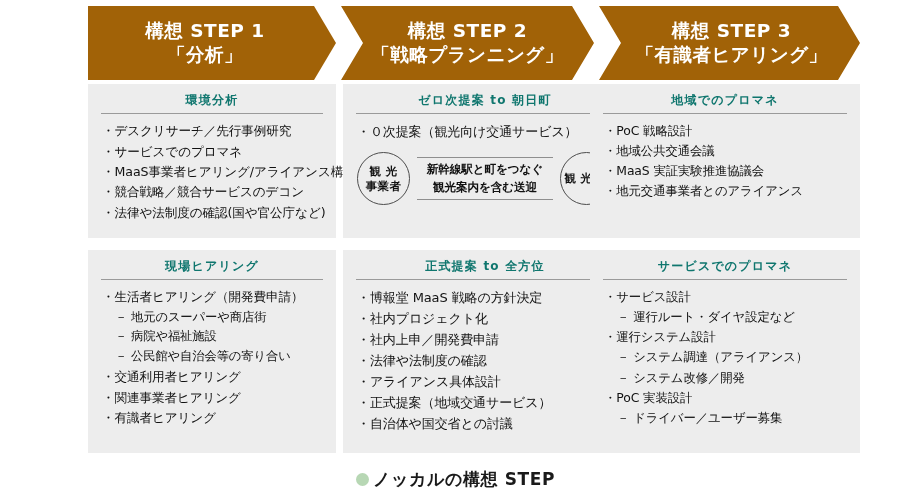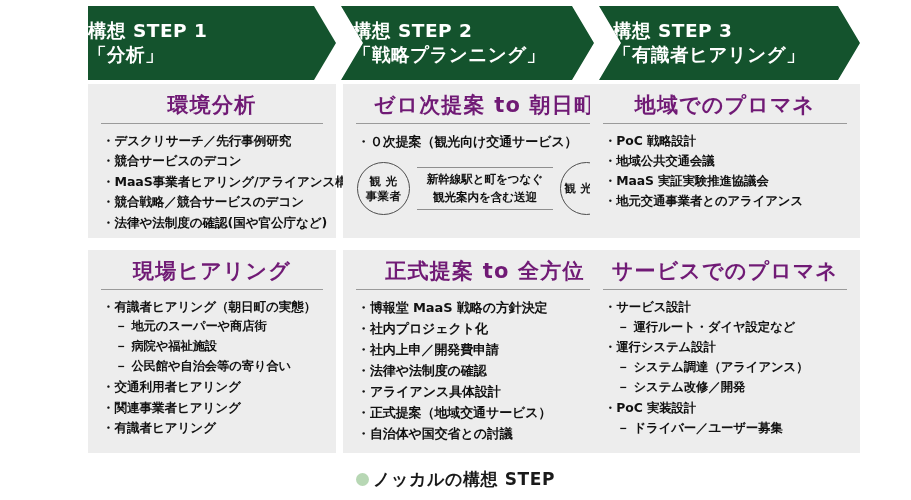--- a/index.html
+++ b/index.html
@@ -27,25 +27,25 @@
     position: absolute;
     left: 88px;
     top: 6px;
     width: 772px;
     height: 74px;
   }
   .arrow {
     position: absolute;
     top: 0;
     height: 74px;
-    background: #14532d;
+    background: #a16207;
     color: #ffffff;
     display: flex;
     flex-direction: column;
-    align-items: flex-start;
+    align-items: center;
     justify-content: center;
     text-align: center;
     line-height: 1.28;
     font-size: 18.5px;
     font-weight: 700;
     letter-spacing: 0.5px;
     box-sizing: border-box;
   }
   .arrow .l1, .arrow .l2 { display: block; white-space: nowrap; }
   .arrow-1 {
@@ -77,45 +77,45 @@
     padding: 10px 12px 8px 12px;
   }
   .col1 { left: 88px;  width: 248px; }
   .col2 { left: 343px; width: 284px; }
   .col3 { left: 590px; width: 270px; }
   .row-top { top: 84px;  height: 154px; }
   .row-bot { top: 250px; height: 203px; }
 
   .panel-title {
     text-align: center;
-    font-size: 21px;
+    font-size: 12px;
     font-weight: 700;
     letter-spacing: 1.2px;
-    color: #701a75;
+    color: #0f766e;
     line-height: 1.1;
     padding-bottom: 6px;
     white-space: nowrap;
   }
   .title-rule {
     height: 1px;
     background: #9a9a9a;
     margin: 0 1px 7px 1px;
   }
 
   ul.items {
     list-style: none;
     margin: 0;
     padding: 0 0 0 2px;
   }
   ul.items li {
     font-size: 12.6px;
     line-height: 1.62;
     color: #111111;
     white-space: nowrap;
-    font-weight: 700;
+    font-weight: 400;
     letter-spacing: -0.1px;
   }
   ul.items li.sub {
     padding-left: 13px;
     font-size: 12.3px;
   }
   .col3 ul.items li { font-size: 12.4px; }
   .col2 ul.items li { font-size: 13px; }
 
   
@@ -207,32 +207,32 @@
       <span class="l1">構想 STEP 3</span>
       <span class="l2">「有識者ヒアリング」</span>
     </div>
   </div>
 
   <div class="panel col1 row-top">
     <div class="panel-title">環境分析</div>
     <div class="title-rule"></div>
     <ul class="items">
         <li>・デスクリサーチ／先行事例研究</li>
-        <li>・競合サービスのデコン</li>
+        <li>・サービスでのプロマネ</li>
         <li>・MaaS事業者ヒアリング/アライアンス構築</li>
         <li>・競合戦略／競合サービスのデコン</li>
         <li>・法律や法制度の確認(国や官公庁など)</li>
       </ul>
   </div>
 
   <div class="panel col1 row-bot">
     <div class="panel-title">現場ヒアリング</div>
     <div class="title-rule"></div>
     <ul class="items">
-        <li>・有識者ヒアリング（朝日町の実態）</li>
+        <li>・生活者ヒアリング（開発費申請）</li>
         <li class="sub">－ 地元のスーパーや商店街</li>
         <li class="sub">－ 病院や福祉施設</li>
         <li class="sub">－ 公民館や自治会等の寄り合い</li>
         <li>・交通利用者ヒアリング</li>
         <li>・関連事業者ヒアリング</li>
         <li>・有識者ヒアリング</li>
       </ul>
   </div>
 
   <div class="panel col2 row-top">

